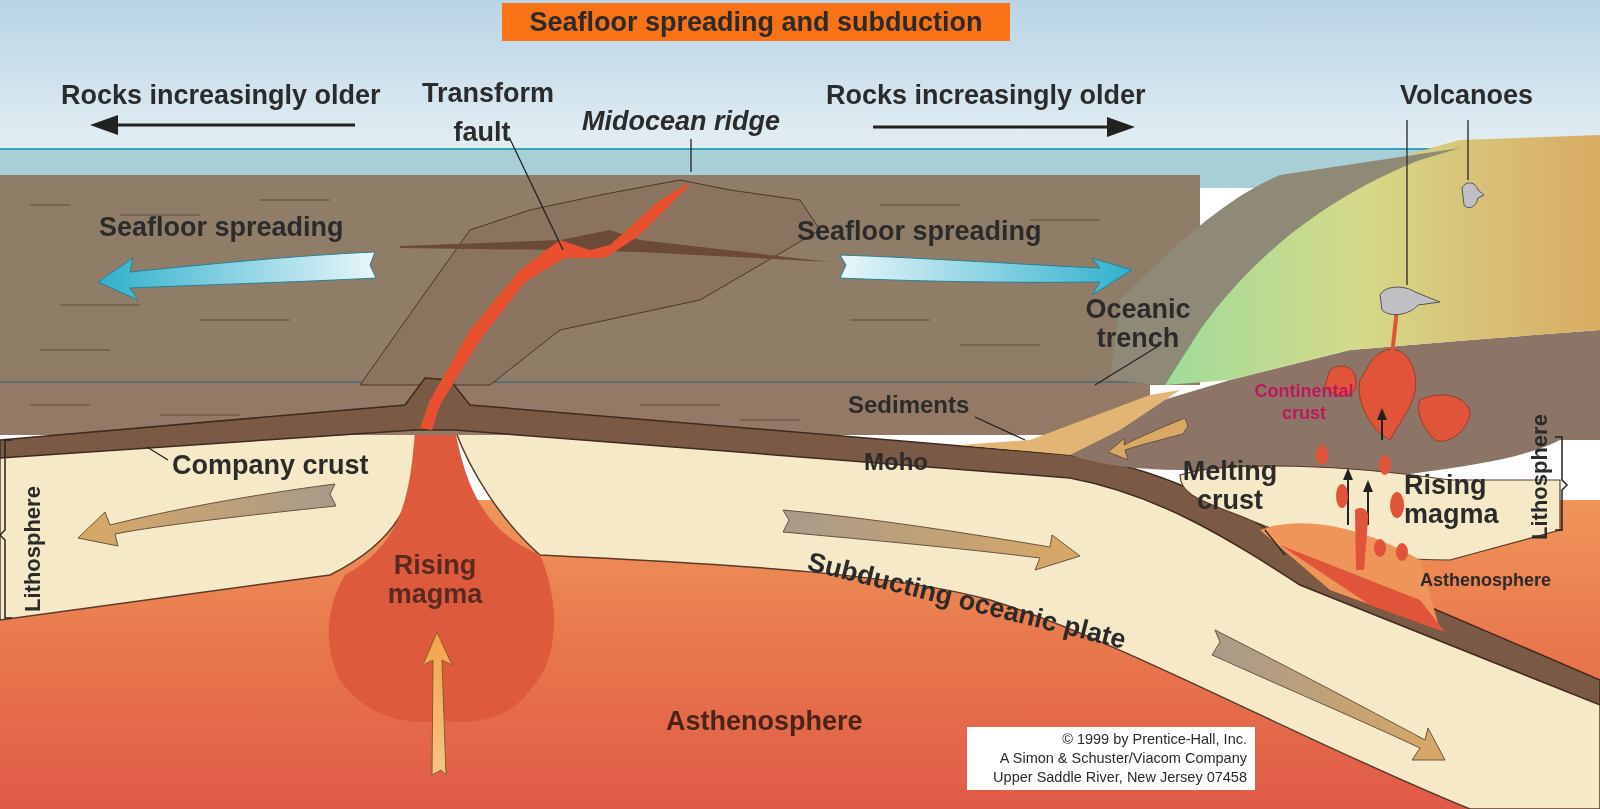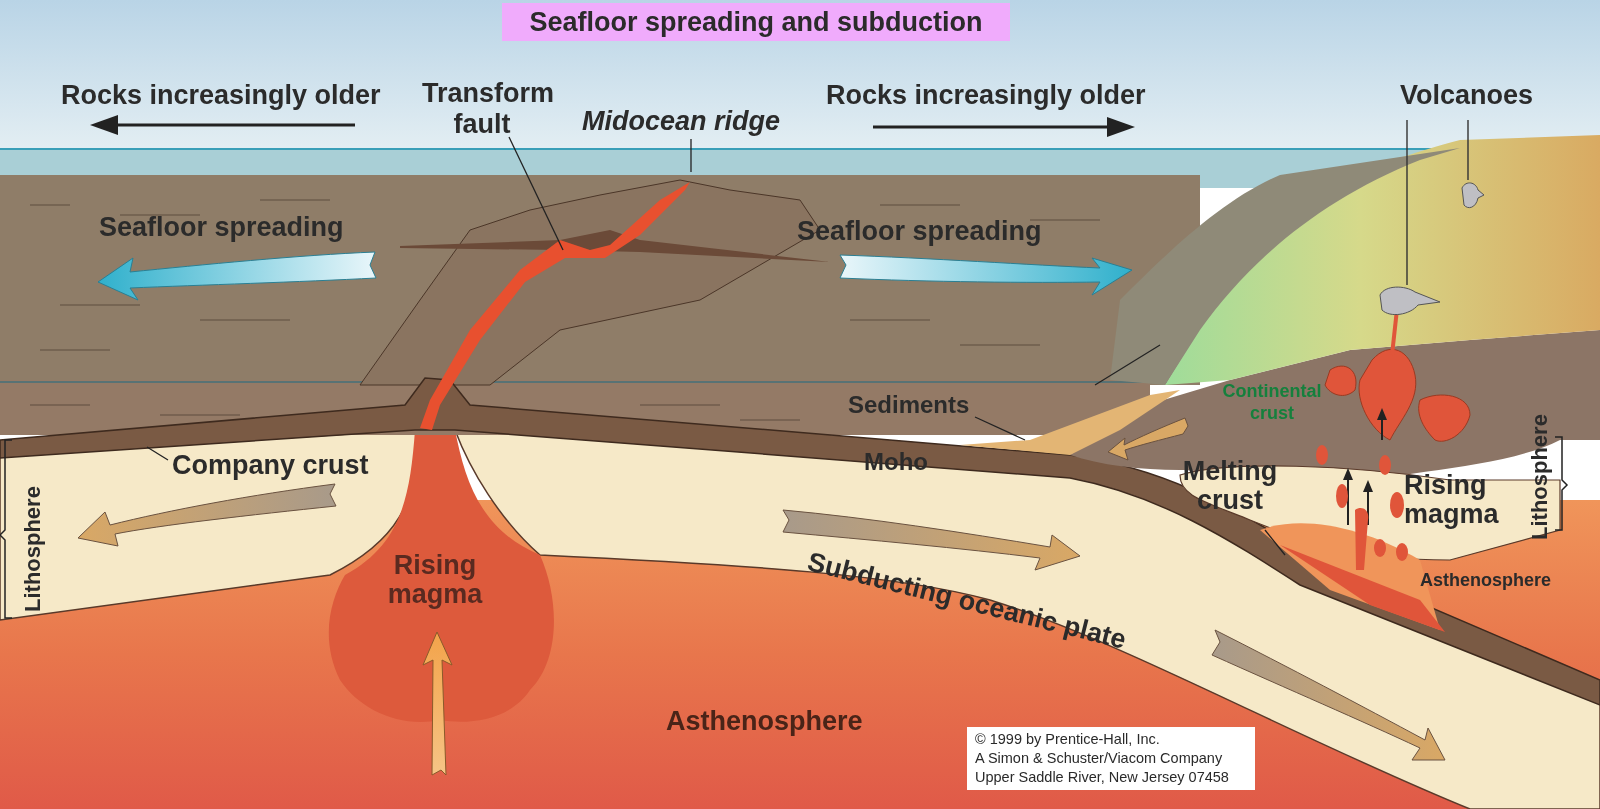--- a/index.html
+++ b/index.html
@@ -4,25 +4,25 @@
 <style>
   html,body{margin:0;padding:0;background:#ffffff;}
   body{width:1600px;height:809px;overflow:hidden;font-family:"Liberation Sans",sans-serif;}
   #stage{position:relative;width:1600px;height:809px;}
   svg{position:absolute;left:0;top:0;}
   .lbl{position:absolute;color:#2b2b2b;font-family:"Liberation Sans",sans-serif;font-weight:bold;white-space:nowrap;line-height:1;}
   .lbl.big{font-size:27px;}
   .lbl.med{font-size:24px;}
   .lbl.sm{font-size:18px;}
   .lbl.center{text-align:center;}
-  .title-box{position:absolute;left:502px;top:3px;width:508px;height:38px;background:#f0abfc;display:flex;align-items:center;justify-content:center;}
+  .title-box{position:absolute;left:502px;top:3px;width:508px;height:38px;background:#f97316;display:flex;align-items:center;justify-content:center;}
   .title-box span{font-size:27px;font-weight:bold;color:#2b2b2b;}
   .credit{position:absolute;background:#ffffff;color:#2a2a2a;font-weight:normal;font-size:14.5px;line-height:19px;padding:3px 8px;}
   .credit.left{left:14px;top:740px;width:204px;}
-  .credit.right{left:967px;top:727px;width:272px;}
+  .credit.right{left:967px;top:727px;width:272px;text-align:right;}
   .vert{position:absolute;font-weight:bold;font-size:22px;color:#2b2b2b;transform:rotate(-90deg);transform-origin:left top;white-space:nowrap;}
 </style>
 </head>
 <body>
 
 <div id="stage">
   <svg width="1600" height="809" viewBox="0 0 1600 809">
     <defs>
       <linearGradient id="skyG" x1="0" y1="0" x2="0" y2="1">
         <stop offset="0" stop-color="#b9d4e6"></stop>
@@ -167,33 +167,37 @@
 
   <div class="title-box">
     <span>Seafloor spreading and subduction</span>
   </div>
 
   <div class="lbl big" style="left:61px;top:82px;">Rocks increasingly older</div>
   <div class="lbl big" style="left:826px;top:82px;">Rocks increasingly older</div>
 
   <div class="lbl big center" style="left:422px;top:80px;width:120px;">
     <div>Transform</div>
-    <div style="margin-top:4px">fault</div>
+    <div style="margin-top:12px">fault</div>
   </div>
 
   <div class="lbl big" style="left:582px;top:108px;font-style:italic;">Midocean ridge</div>
   <div class="lbl big" style="left:1400px;top:82px;">Volcanoes</div>
 
   <div class="lbl big" style="left:99px;top:214px;">Seafloor spreading</div>
   <div class="lbl big" style="left:797px;top:218px;">Seafloor spreading</div>
 
+  <div class="lbl big center" style="left:1083px;top:296px;width:110px;">
+    <div>Oceanic</div>
+    <div style="margin-top:2px">trench</div>
+  </div>
 
   <div class="lbl med" style="left:848px;top:393px;">Sediments</div>
 
-  <div class="lbl sm center" style="left:1212px;top:382px;width:120px;color:#15803d;">
+  <div class="lbl sm center" style="left:1244px;top:382px;width:120px;color:#be185d;">
     <div>Continental</div>
     <div style="margin-top:4px">crust</div>
   </div>
 
   <div class="lbl big" style="left:172px;top:452px;">Company crust</div>
   <div class="lbl med" style="left:833px;top:450px;margin-left:31px;">Moho</div>
 
   <div class="lbl big center" style="left:1180px;top:458px;width:100px;">
     <div>Melting</div>
     <div style="margin-top:2px">crust</div>

